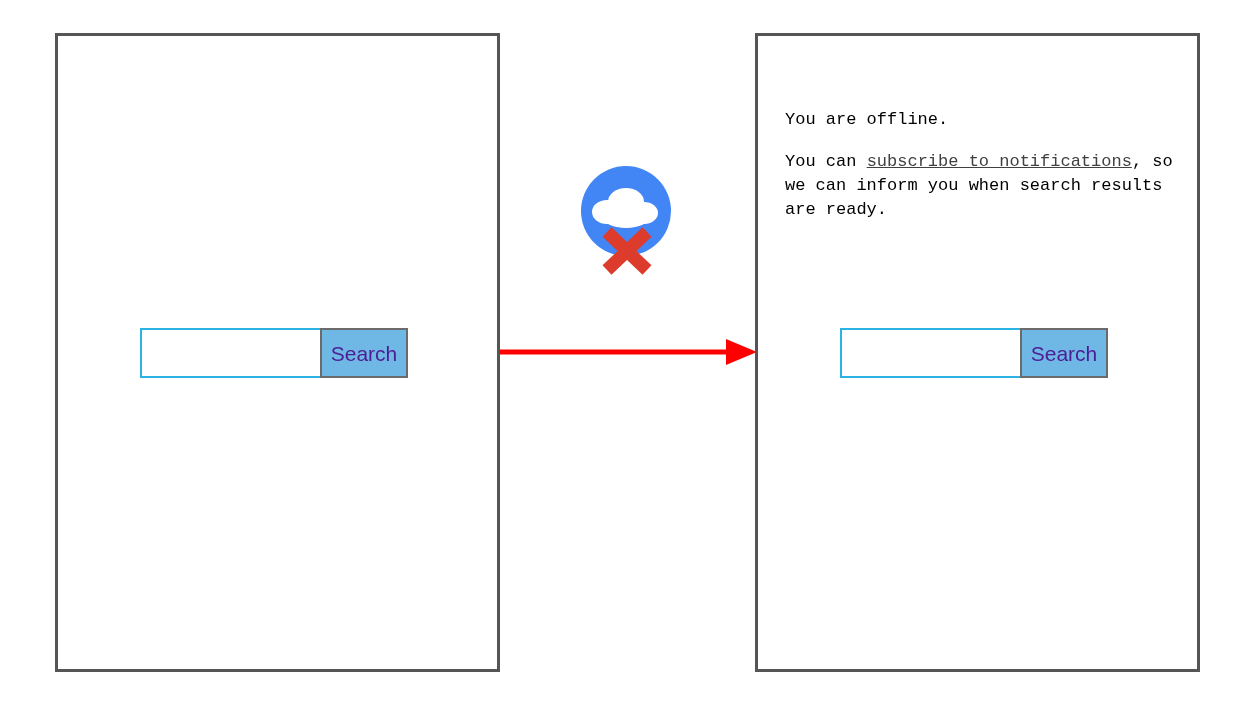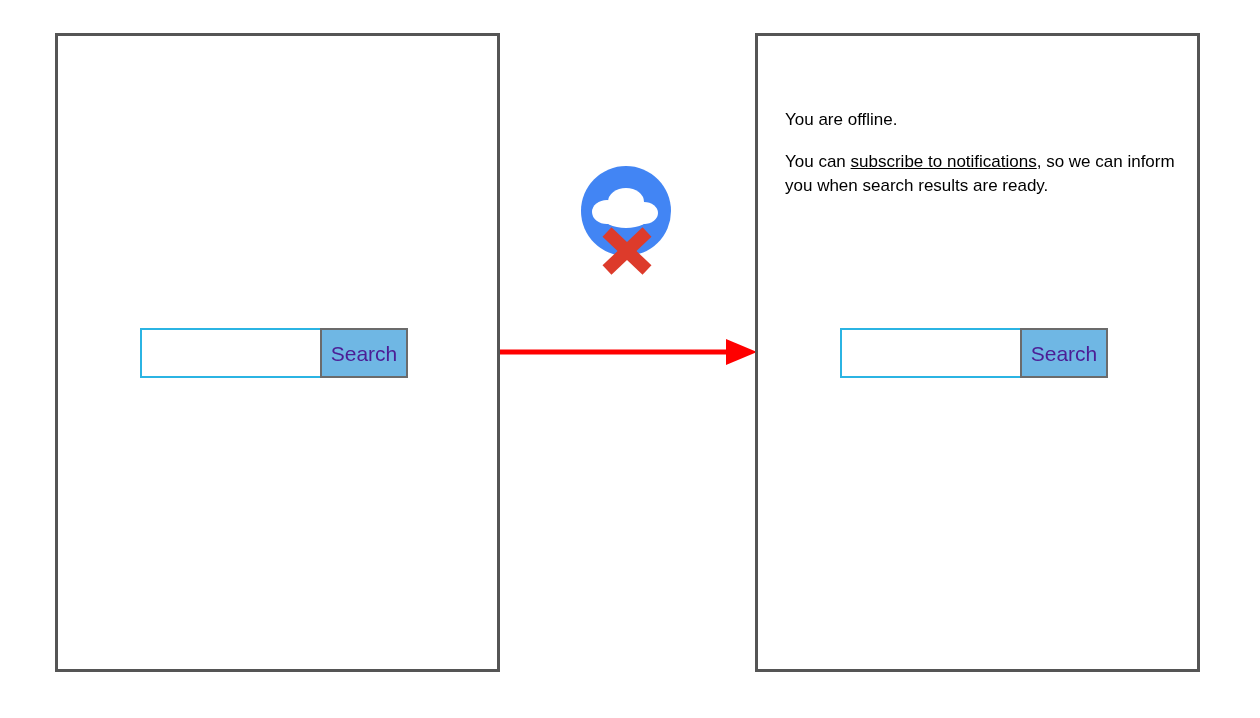--- a/index.html
+++ b/index.html
@@ -36,29 +36,29 @@
   }
 
   
   .message-block {
     position: absolute;
     left: 27px;
     top: 72px;
     width: 390px;
   }
   .message-line {
-    font-family: Liberation Sans, sans-serif;
+    font-family: Liberation Mono, monospace;
     font-size: 17px;
     line-height: 24px;
     color: #000000;
     margin: 0 0 18px 0;
   }
   .message-line:last-child { margin-bottom: 0; }
   .inline-link {
-    color: #000000;
+    color: #404040;
     text-decoration: underline;
     cursor: pointer;
     text-align: center;
   }
 
   
   .search-bar {
     position: absolute;
     left: 82px;
     top: 292px;

